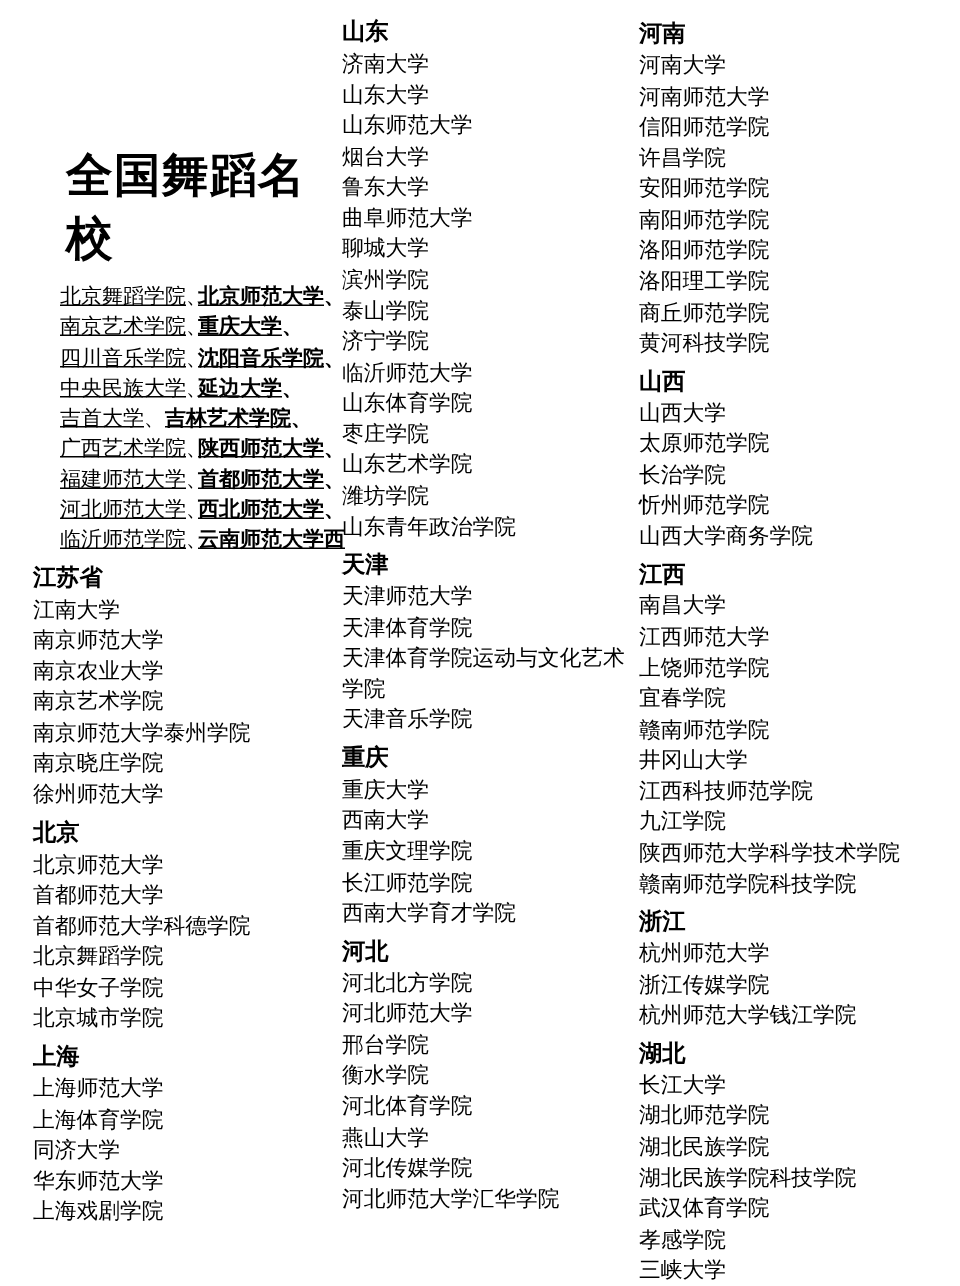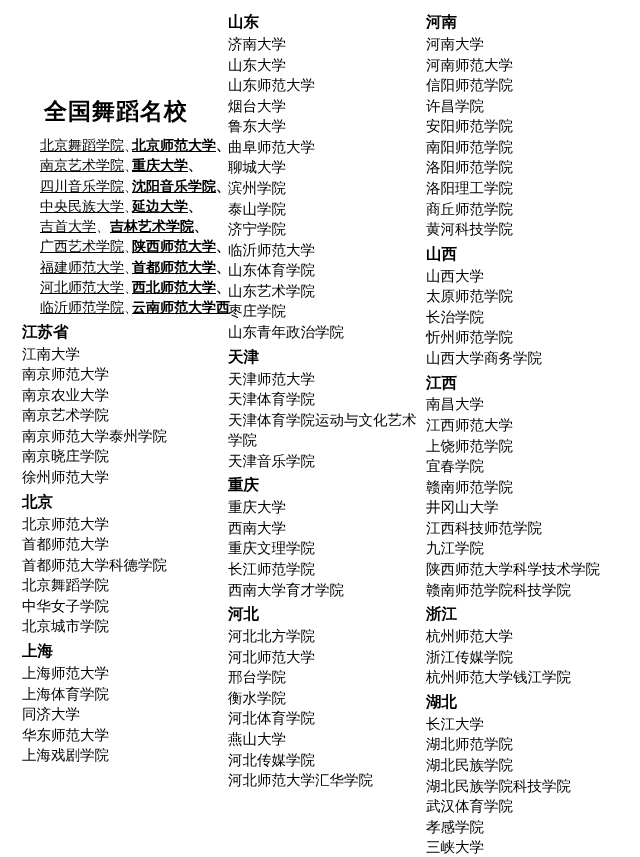--- a/index.html
+++ b/index.html
@@ -21,25 +21,25 @@
     box-sizing: border-box;
     display: flex;
     flex-direction: row;
     align-items: flex-start;
   }
   .col {
     box-sizing: border-box;
     padding-top: 8px;
   }
   .col-1 { width: 228px; padding-left: 22px; }
-  .col-2 { width: 198px; }
+  .col-2 { width: 198px; font-family: Liberation Mono, monospace; }
   .col-3 { width: 214px; }
 
   .title {
-    font-size: 23px;
+    font-size: 31px;
     font-weight: bold;
     letter-spacing: 1px;
     margin: 88px 0 8px 22px;
   }
 
   .head {
     font-size: 15.5px;
     font-weight: bold;
     margin: 4px 0 1px 0;
     line-height: 1.35;
@@ -153,22 +153,23 @@
         <div class="item">山东师范大学</div>
         <div class="item">烟台大学</div>
         <div class="item">鲁东大学</div>
         <div class="item">曲阜师范大学</div>
         <div class="item">聊城大学</div>
         <div class="item">滨州学院</div>
         <div class="item">泰山学院</div>
         <div class="item">济宁学院</div>
         <div class="item">临沂师范大学</div>
         <div class="item">山东体育学院</div>
+        <div class="item">枣庄学院</div>
         <div class="item">山东艺术学院</div>
-        <div class="item">枣庄学院</div>
+        <div class="item">潍坊学院</div>
         <div class="item">山东青年政治学院</div>
         <div class="head">天津</div>
         <div class="item">天津师范大学</div>
         <div class="item">天津体育学院</div>
         <div class="item">天津体育学院运动与文化艺术学院</div>
         <div class="item">天津音乐学院</div>
         <div class="head">重庆</div>
         <div class="item">重庆大学</div>
         <div class="item">西南大学</div>
         <div class="item">重庆文理学院</div>

